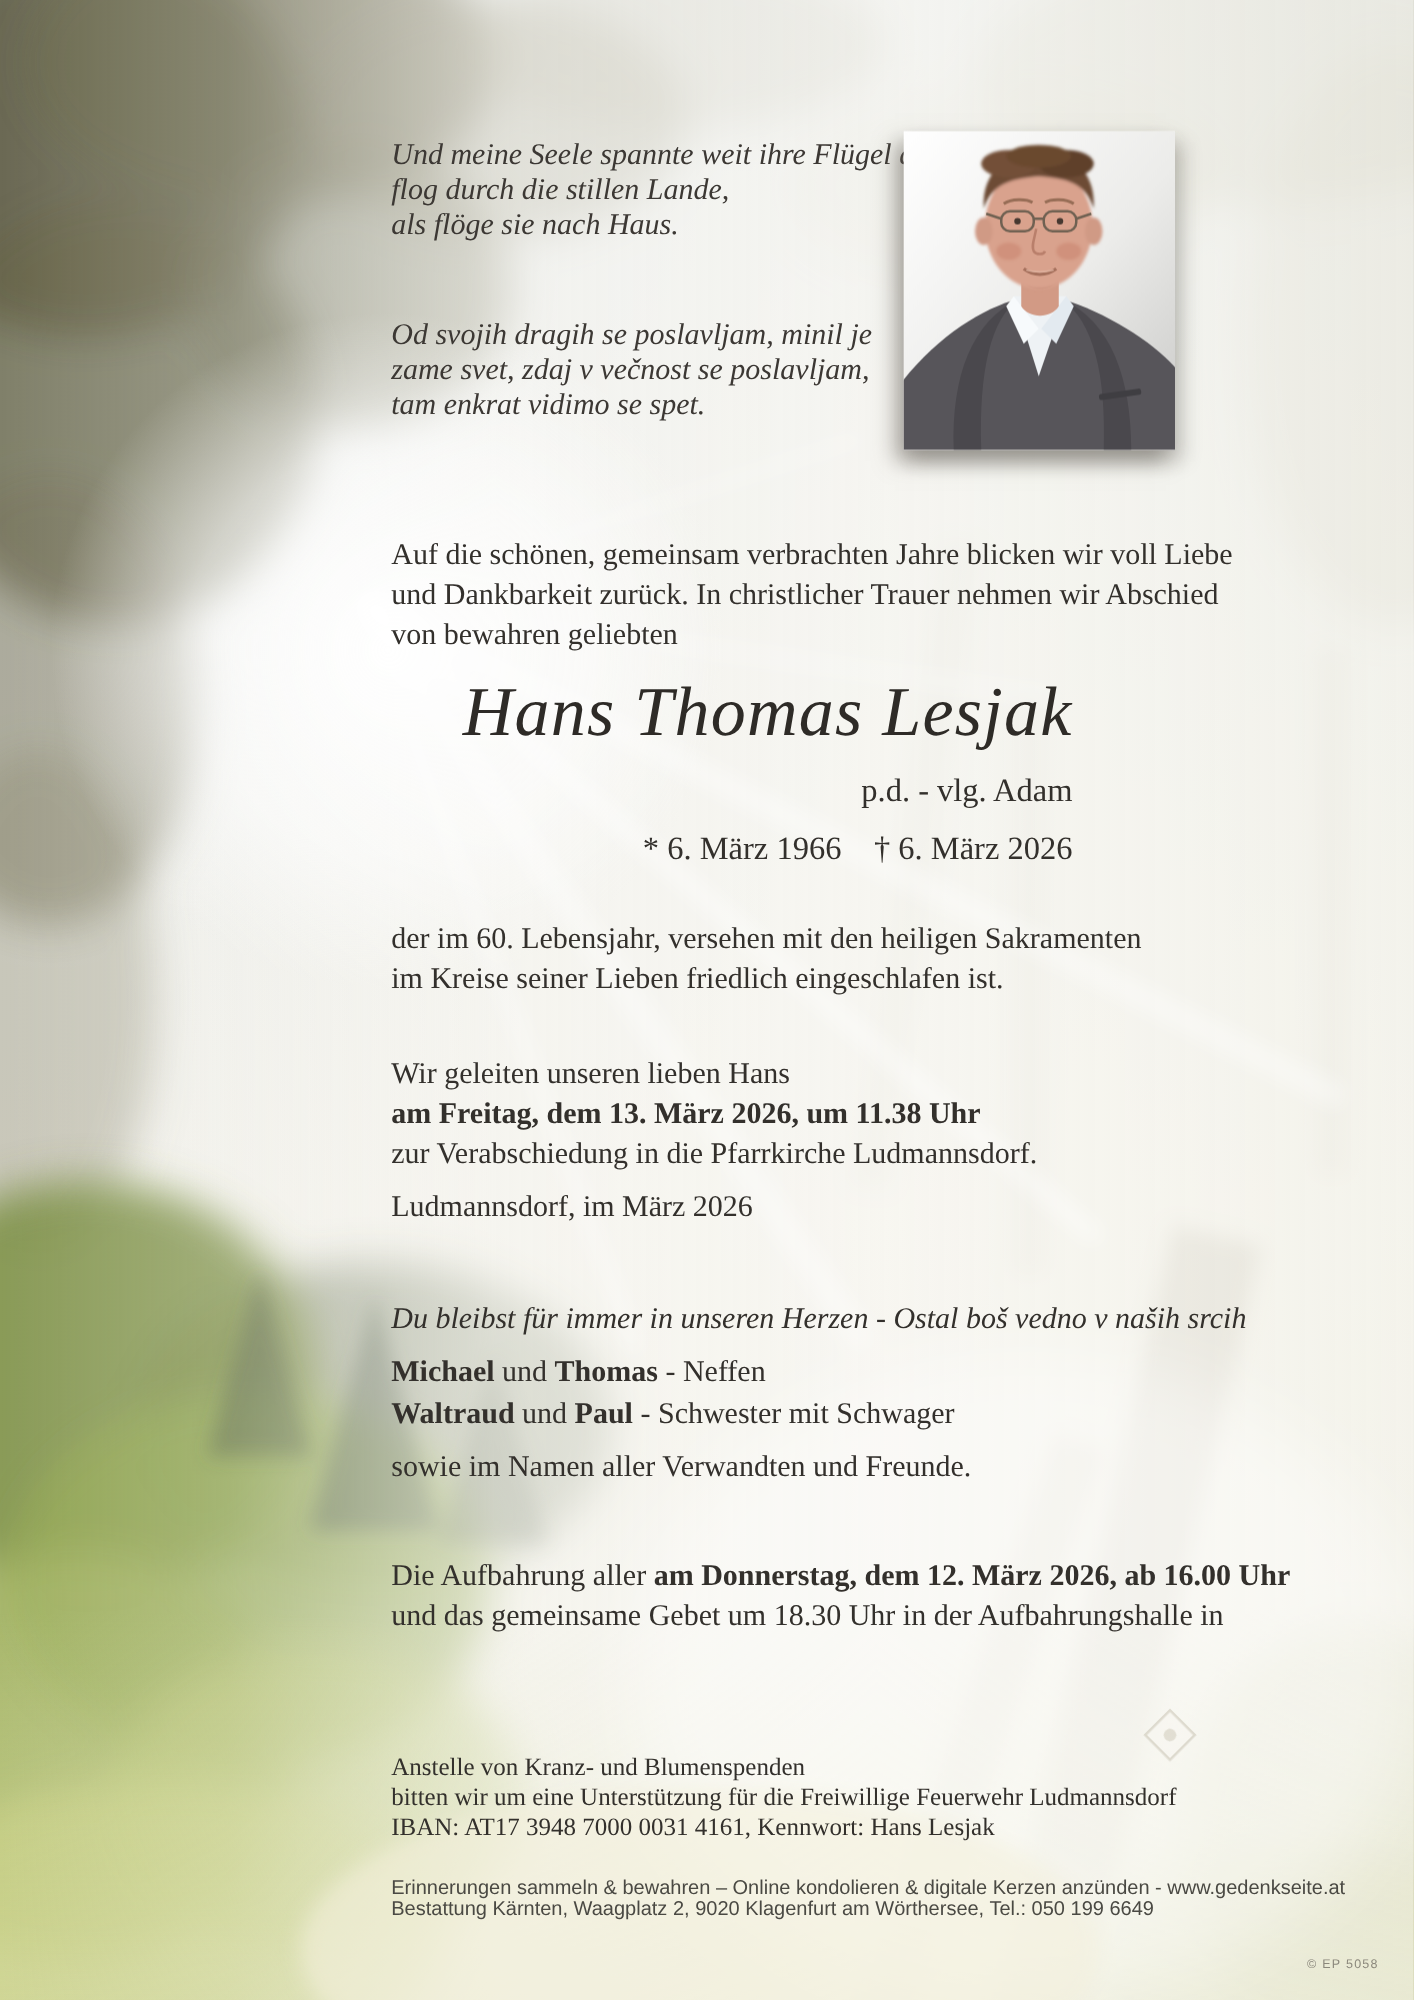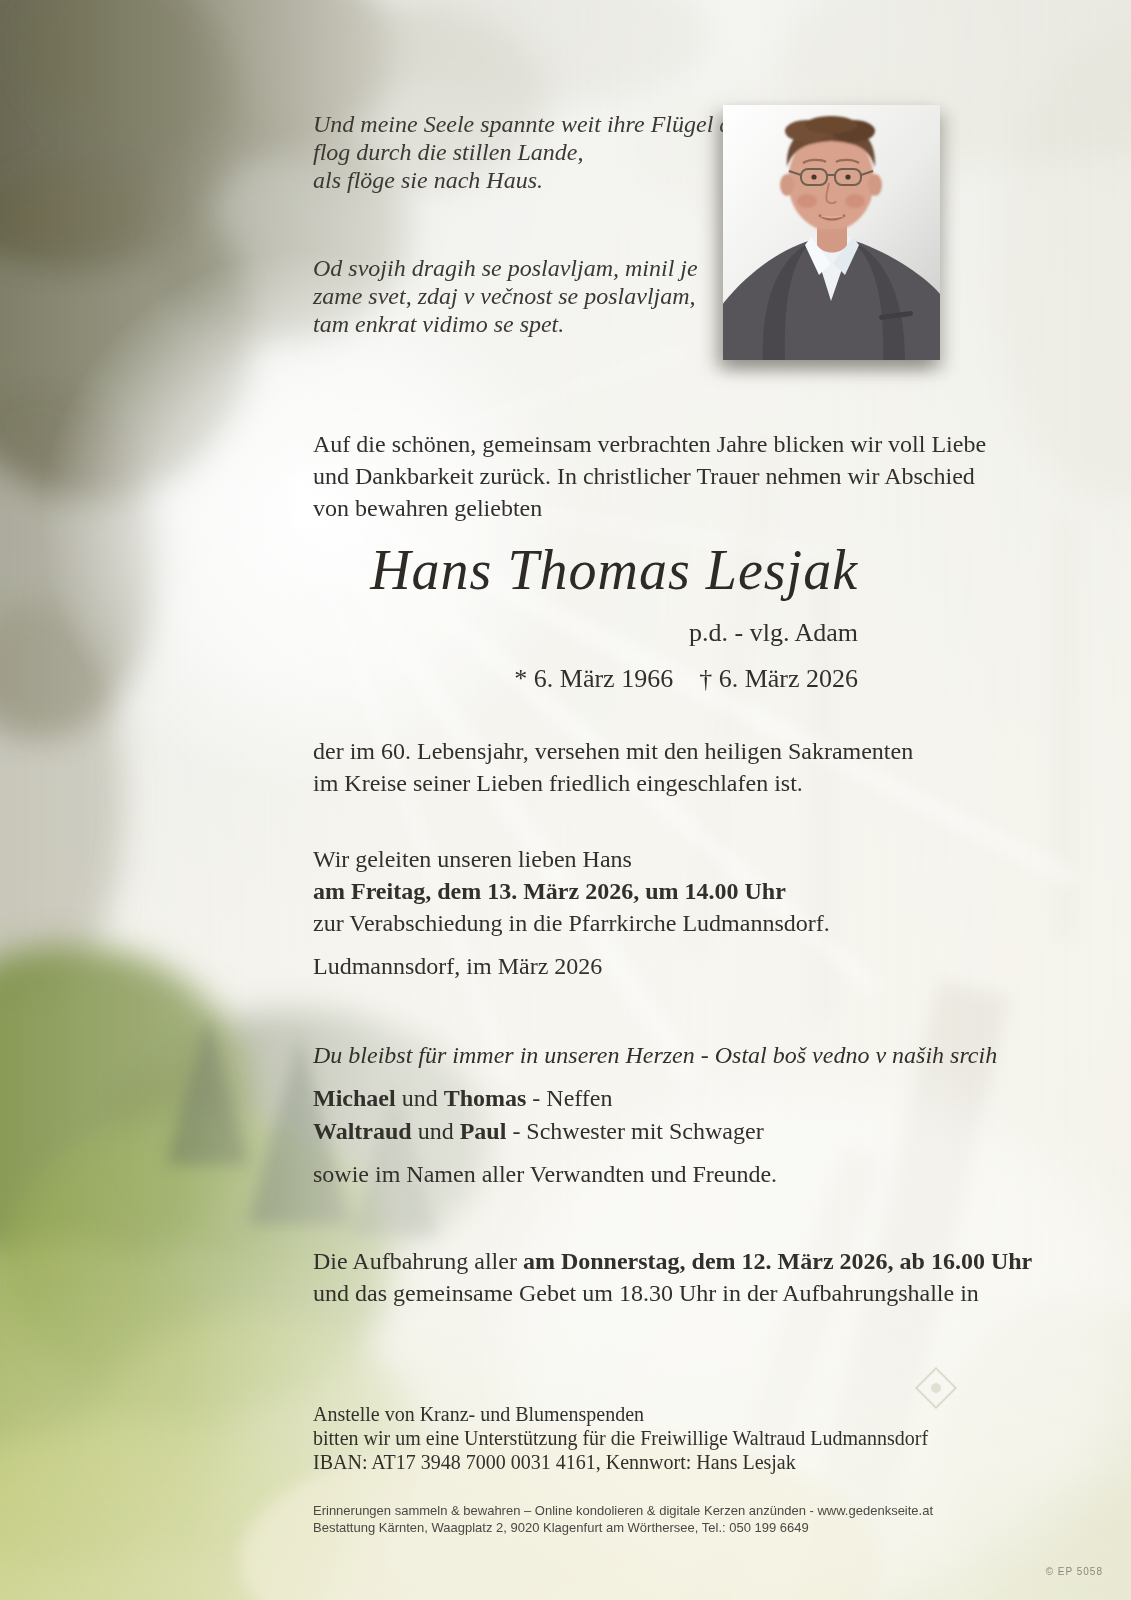--- a/index.html
+++ b/index.html
@@ -38,21 +38,21 @@
   .b{font-weight:bold;}
   .dateline{top:950px;}
   .dedication{top:1040px;font-style:italic;font-size:24px;line-height:30px;}
   .mourners{top:1082px;font-size:24px;line-height:33px;}
   .addendum{top:1158px;}
   .wake{top:1245px;}
   .donation{top:1402px;font-size:20px;line-height:24px;}
   .footer{
     top:1502px;
     font-family:"Liberation Sans", sans-serif;
-    font-size:13px;line-height:17px;color:#4a4943;
+    font-size:16px;line-height:17px;color:#4a4943;
   }
   .credit{
     position:absolute;right:28px;top:1566px;
     font-family:"Liberation Sans", sans-serif;
     font-size:10px;letter-spacing:1px;color:#8b887c;
   }
 </style>
 </head>
 <body>
 
@@ -250,21 +250,21 @@
     </div>
   </div>
 
   <div class="blk body-text obituary">
     <span class="line">der im 60. Lebensjahr, versehen mit den heiligen Sakramenten</span>
     <span class="line">im Kreise seiner Lieben friedlich eingeschlafen ist.</span>
   </div>
 
   <div class="blk body-text farewell">
     <span class="line">Wir geleiten unseren lieben Hans</span>
-    <span class="line b">am Freitag, dem 13. März 2026, um 14.00 Uhr</span>
+    <span class="line b">am Freitag, dem 13. März 2026, um 11.38 Uhr</span>
     <span class="line">zur Verabschiedung in die Pfarrkirche Ludmannsdorf.</span>
   </div>
 
   <div class="blk body-text dateline">Ludmannsdorf, im März 2026</div>
 
   <div class="blk dedication">Du bleibst für immer in unseren Herzen - Ostal boš vedno v naših srcih</div>
 
   <div class="blk mourners">
     <div class="line">
       <span class="b">Michael</span>
@@ -285,21 +285,21 @@
   <div class="blk body-text wake">
     <div class="line">
       <span>Die Aufbahrung aller</span>
       <span class="b">am Donnerstag, dem 12. März 2026, ab 16.00 Uhr</span>
     </div>
     <span class="line">und das gemeinsame Gebet um 18.30 Uhr in der Aufbahrungshalle in</span>
   </div>
 
   <div class="blk donation">
     <span class="line">Anstelle von Kranz- und Blumenspenden</span>
-    <span class="line">bitten wir um eine Unterstützung für die Freiwillige Waltraud Ludmannsdorf</span>
+    <span class="line">bitten wir um eine Unterstützung für die Freiwillige Feuerwehr Ludmannsdorf</span>
     <span class="line">IBAN: AT17 3948 7000 0031 4161, Kennwort: Hans Lesjak</span>
   </div>
 
   <div class="blk footer">
     <span class="line">Erinnerungen sammeln &amp; bewahren – Online kondolieren &amp; digitale Kerzen anzünden - www.gedenkseite.at</span>
     <span class="line">Bestattung Kärnten, Waagplatz 2, 9020 Klagenfurt am Wörthersee, Tel.: 050 199 6649</span>
   </div>
 
   <div class="credit">© EP 5058</div>
 

